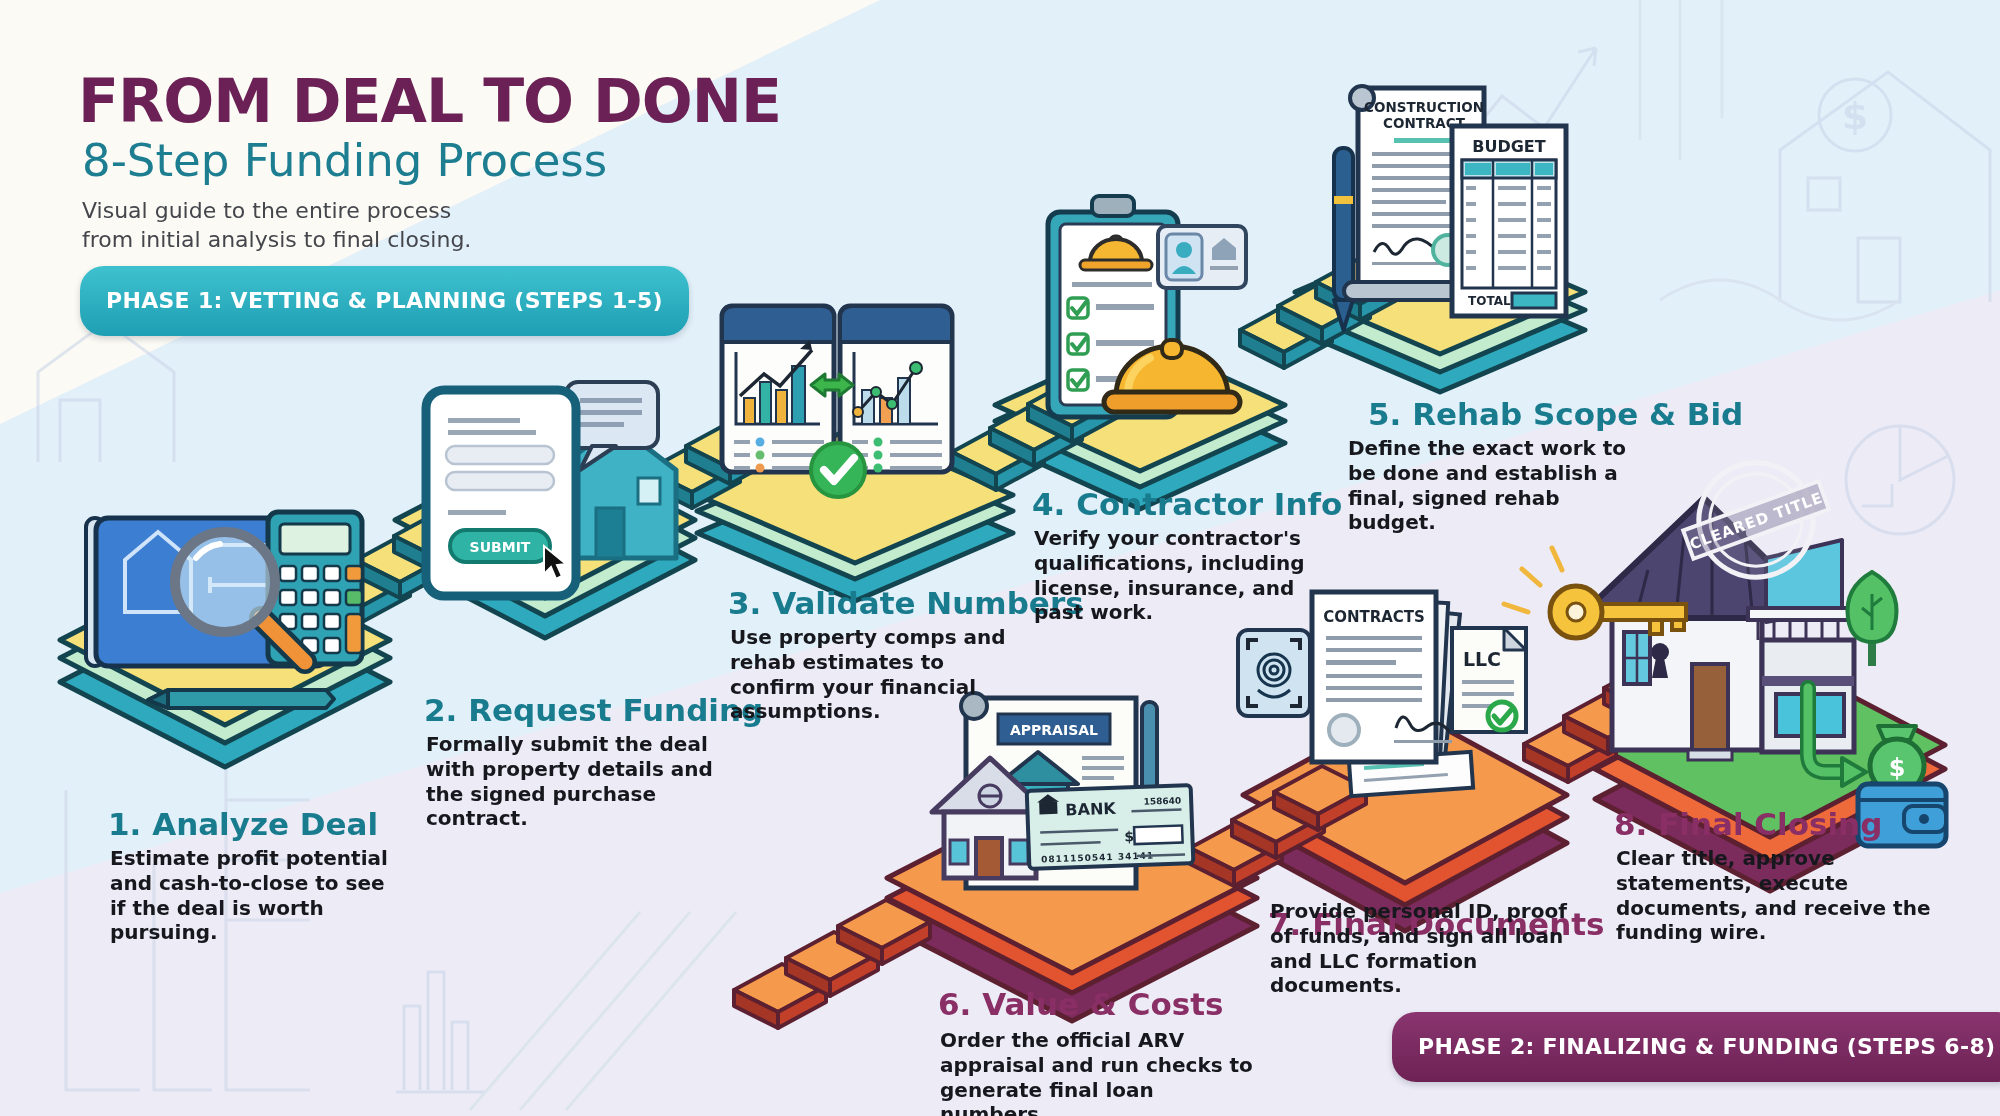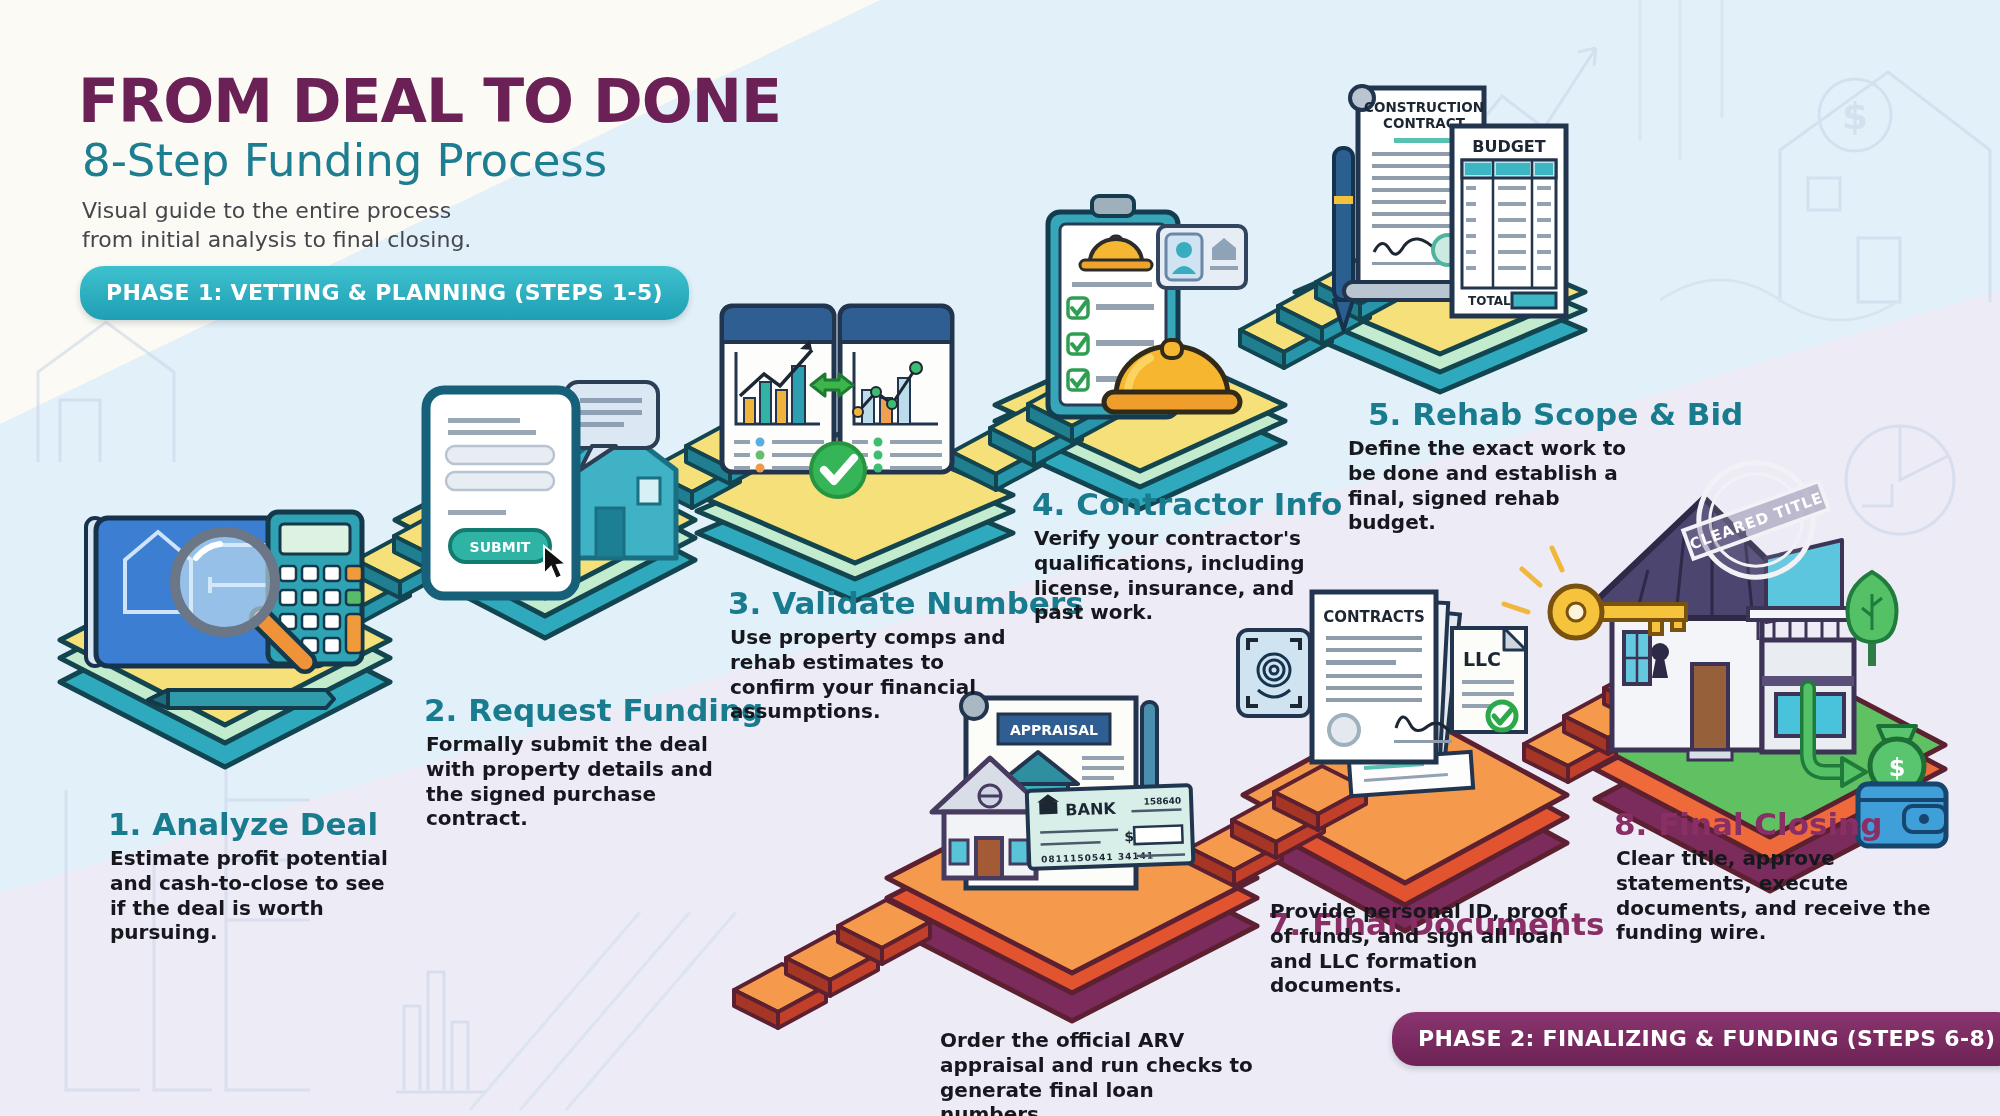--- a/index.html
+++ b/index.html
@@ -5,21 +5,21 @@
   html,body{margin:0;padding:0;background:#ffffff;}
   .canvas{position:relative;width:2000px;height:1116px;overflow:hidden;
           background:#ecebf6;font-family:"DejaVu Sans","Liberation Sans",sans-serif;}
   .bg-layer{position:absolute;inset:0;}
   .bg-blue{background:#e2f0f9;clip-path:polygon(44% 0,100% 0,100% 26%,0 80%,0 38%);}
   .bg-white{background:#fbfaf4;clip-path:polygon(0 0,44% 0,0 38%);}
   .abs{position:absolute;}
   .page-title{font-size:60px;font-weight:800;letter-spacing:-1px;color:#6b2155;white-space:nowrap;}
   .page-subtitle{font-size:45px;font-weight:400;color:#1d7e91;white-space:nowrap;}
   .page-desc{font-size:22px;line-height:1.32;color:#44464c;font-weight:400;}
-  .badge{height:46px;line-height:46px;padding:4px 26px;border-radius:24px;color:#ffffff;
+  .badge{height:46px;line-height:46px;padding:12px 26px;border-radius:24px;color:#ffffff;
          font-size:22px;font-weight:bold;letter-spacing:.3px;white-space:nowrap;
          box-shadow:0 3px 6px rgba(30,40,60,.18);}
   .badge.phase1{background:linear-gradient(#3ec1cf,#1f9fb3);}
   .badge.phase2{background:linear-gradient(#8a3570,#6d2254);}
   .step-title{font-size:31px;font-weight:bold;white-space:nowrap;}
   .step-title.teal{color:#187b8e;}
   .step-title.purple{color:#8a2e66;}
   .step-desc{font-size:20px;line-height:1.24;color:#16181d;font-weight:600;}
   svg text{font-family:"DejaVu Sans","Liberation Sans",sans-serif;}
 </style>
@@ -533,20 +533,21 @@
 
   <div class="abs step-title teal" style="left:728px;top:585px;">3. Validate Numbers</div>
   <div class="abs step-desc" style="left:730px;top:625px;width:290px;">Use property comps and rehab estimates to confirm your financial assumptions.</div>
 
   <div class="abs step-title teal" style="left:1032px;top:486px;">4. Contractor Info</div>
   <div class="abs step-desc" style="left:1034px;top:526px;width:315px;">Verify your contractor's qualifications, including license, insurance, and past work.</div>
 
   <div class="abs step-title teal" style="left:1346px;top:396px;margin-left:22px;">5. Rehab Scope &amp; Bid</div>
   <div class="abs step-desc" style="left:1348px;top:436px;width:280px;">Define the exact work to be done and establish a final, signed rehab budget.</div>
 
+  <div class="abs step-title purple" style="left:938px;top:986px;">6. Value &amp; Costs</div>
   <div class="abs step-desc" style="left:940px;top:1028px;width:315px;">Order the official ARV appraisal and run checks to generate final loan numbers.</div>
 
   <div class="abs step-title purple" style="left:1268px;top:906px;">7. Final Documents</div>
   <div class="abs step-desc" style="left:1270px;top:899px;width:300px;">Provide personal ID, proof of funds, and sign all loan and LLC formation documents.</div>
 
   <div class="abs step-title purple" style="left:1614px;top:806px;">8. Final Closing</div>
   <div class="abs step-desc" style="left:1616px;top:846px;width:315px;">Clear title, approve statements, execute documents, and receive the funding wire.</div>
 </div>
 
 </body></html>

